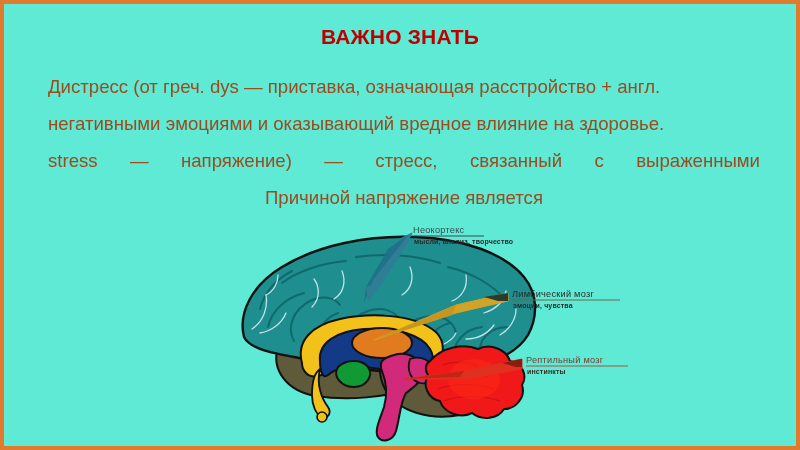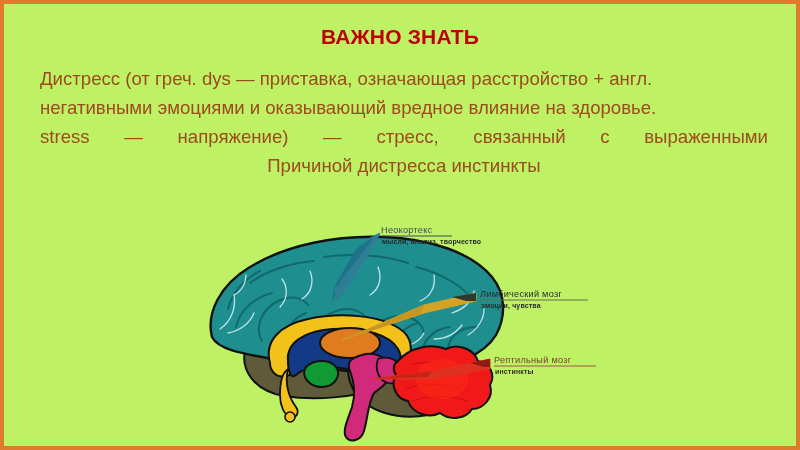--- a/index.html
+++ b/index.html
@@ -10,21 +10,21 @@
   }
   body {
     font-family: "Liberation Sans", "DejaVu Sans", sans-serif;
   }
 
   .slide {
     position: relative;
     width: 800px;
     height: 450px;
     box-sizing: border-box;
-    background: #bef264;
+    background: #5eead4;
     border: 4px solid #E07B2E;
     overflow: hidden;
   }
 
   
   .slide-title {
     position: absolute;
     top: 21px;
     left: 0;
     width: 100%;
@@ -43,35 +43,35 @@
     left: 36px;
     width: 728px;
     color: #9C4A1E;
     font-size: 18.6px;
     line-height: 29px;
     font-family: "Liberation Sans", "DejaVu Sans", sans-serif;
   }
   .body-copy .para-justified {
     text-align: justify;
     text-align-last: justify;
-    margin: 0;
+    margin: 8px;
   }
   .body-copy .line-just-last {
     text-align: justify;
     text-align-last: left;
   }
   .body-copy .para-center {
     text-align: center;
     margin: 0;
   }
 
   
   .illustration {
     position: absolute;
-    left: 180px;
+    left: 212px;
     top: 205px;
     width: 420px;
     height: 235px;
   }
   .illustration svg {
     display: block;
     width: 420px;
     height: 235px;
   }
 
@@ -82,21 +82,21 @@
 <body>
 
 <div class="slide">
 
   <div class="slide-title">ВАЖНО ЗНАТЬ</div>
 
   <div class="body-copy">
     <p class="para-justified line-just-last">Дистресс (от греч. dys — приставка, означающая расстройство + англ.</p>
     <p class="para-justified line-just-last">негативными эмоциями и оказывающий вредное влияние на здоровье.</p>
     <p class="para-justified">stress — напряжение) — стресс, связанный с выраженными</p>
-    <p class="para-center">Причиной дистресса инстинкты</p>
+    <p class="para-center">Причиной напряжение является</p>
   </div>
 
   <div class="illustration">
     <svg viewBox="0 0 420 235" xmlns="http://www.w3.org/2000/svg">
 
       <g>
 
         <g>
           <path d="M62 138 C55 160 70 182 100 187 C132 192 170 188 196 180
                    C200 166 190 148 168 140 C140 131 95 128 62 138 Z" fill="#5E5A3A" stroke="#111" stroke-width="2"></path>

